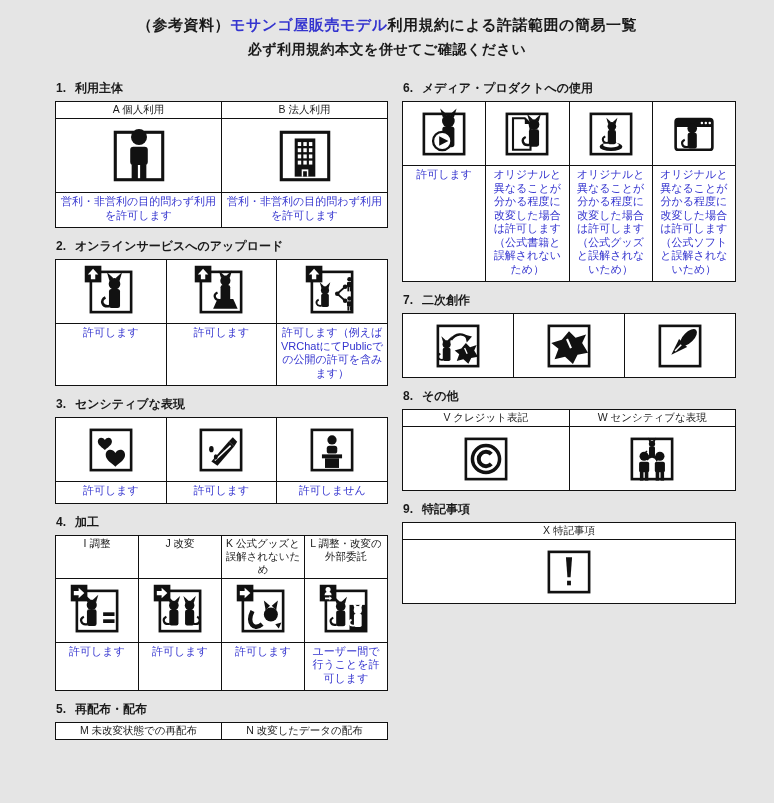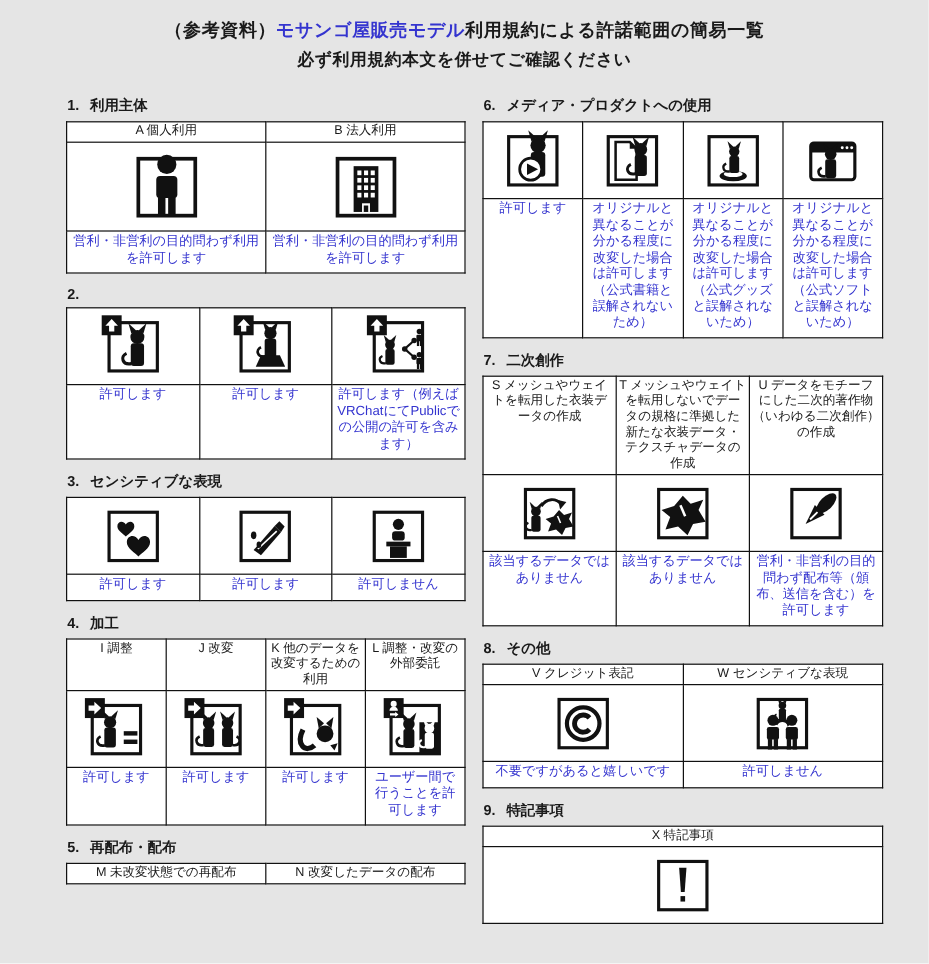--- a/index.html
+++ b/index.html
@@ -282,20 +282,21 @@
         <div class="row">
           <div class="td st">営利・非営利の目的問わず利用を許可します</div>
           <div class="td st">営利・非営利の目的問わず利用を許可します</div>
         </div>
       </div>
     </div>
 
     <div class="sec">
       <div class="sec-h">
           <span>2.</span>
+          <span>オンラインサービスへのアップロード</span>
         </div>
       <div class="tbl">
         <div class="row">
           <div class="td ic"><svg class="ico">
                 <use href="#i-upload-social"></use>
               </svg></div>
           <div class="td ic"><svg class="ico">
                 <use href="#i-upload-game"></use>
               </svg></div>
           <div class="td ic"><svg class="ico">
@@ -337,21 +338,21 @@
 
     <div class="sec">
       <div class="sec-h">
           <span>4.</span>
           <span>加工</span>
         </div>
       <div class="tbl">
         <div class="row">
           <div class="td hd">I 調整</div>
           <div class="td hd">J 改変</div>
-          <div class="td hd">K 他のデータを改変するための利用</div>
+          <div class="td hd">K 公式グッズと誤解されないため</div>
           <div class="td hd">L 調整・改変の外部委託</div>
         </div>
         <div class="row">
           <div class="td ic"><svg class="ico">
                 <use href="#i-adjust"></use>
               </svg></div>
           <div class="td ic"><svg class="ico">
                 <use href="#i-modify"></use>
               </svg></div>
           <div class="td ic"><svg class="ico">
@@ -417,39 +418,29 @@
       </div>
     </div>
 
     <div class="sec">
       <div class="sec-h">
           <span>7.</span>
           <span>二次創作</span>
         </div>
       <div class="tbl">
         <div class="row">
-          <div class="td hd">S メッシュやウェイトを転用した衣装データの作成</div>
-          <div class="td hd">T メッシュやウェイトを転用しないでデータの規格に準拠した新たな衣装データ・テクスチャデータの作成</div>
-          <div class="td hd">U データをモチーフにした二次的著作物（いわゆる二次創作）の作成</div>
-        </div>
-        <div class="row">
           <div class="td ic"><svg class="ico">
                 <use href="#i-cat-outfit"></use>
               </svg></div>
           <div class="td ic"><svg class="ico">
                 <use href="#i-outfit"></use>
               </svg></div>
           <div class="td ic"><svg class="ico">
                 <use href="#i-pen"></use>
               </svg></div>
-        </div>
-        <div class="row">
-          <div class="td st">該当するデータではありません</div>
-          <div class="td st">該当するデータではありません</div>
-          <div class="td st">営利・非営利の目的問わず配布等（頒布、送信を含む）を許可します</div>
         </div>
       </div>
     </div>
 
     <div class="sec">
       <div class="sec-h">
           <span>8.</span>
           <span>その他</span>
         </div>
       <div class="tbl">
@@ -458,24 +449,20 @@
           <div class="td hd">W センシティブな表現</div>
         </div>
         <div class="row">
           <div class="td ic"><svg class="ico">
                 <use href="#i-copyright"></use>
               </svg></div>
           <div class="td ic"><svg class="ico">
                 <use href="#i-transfer"></use>
               </svg></div>
         </div>
-        <div class="row">
-          <div class="td st">不要ですがあると嬉しいです</div>
-          <div class="td st">許可しません</div>
-        </div>
       </div>
     </div>
 
     <div class="sec">
       <div class="sec-h">
           <span>9.</span>
           <span>特記事項</span>
         </div>
       <div class="tbl">
         <div class="row">

